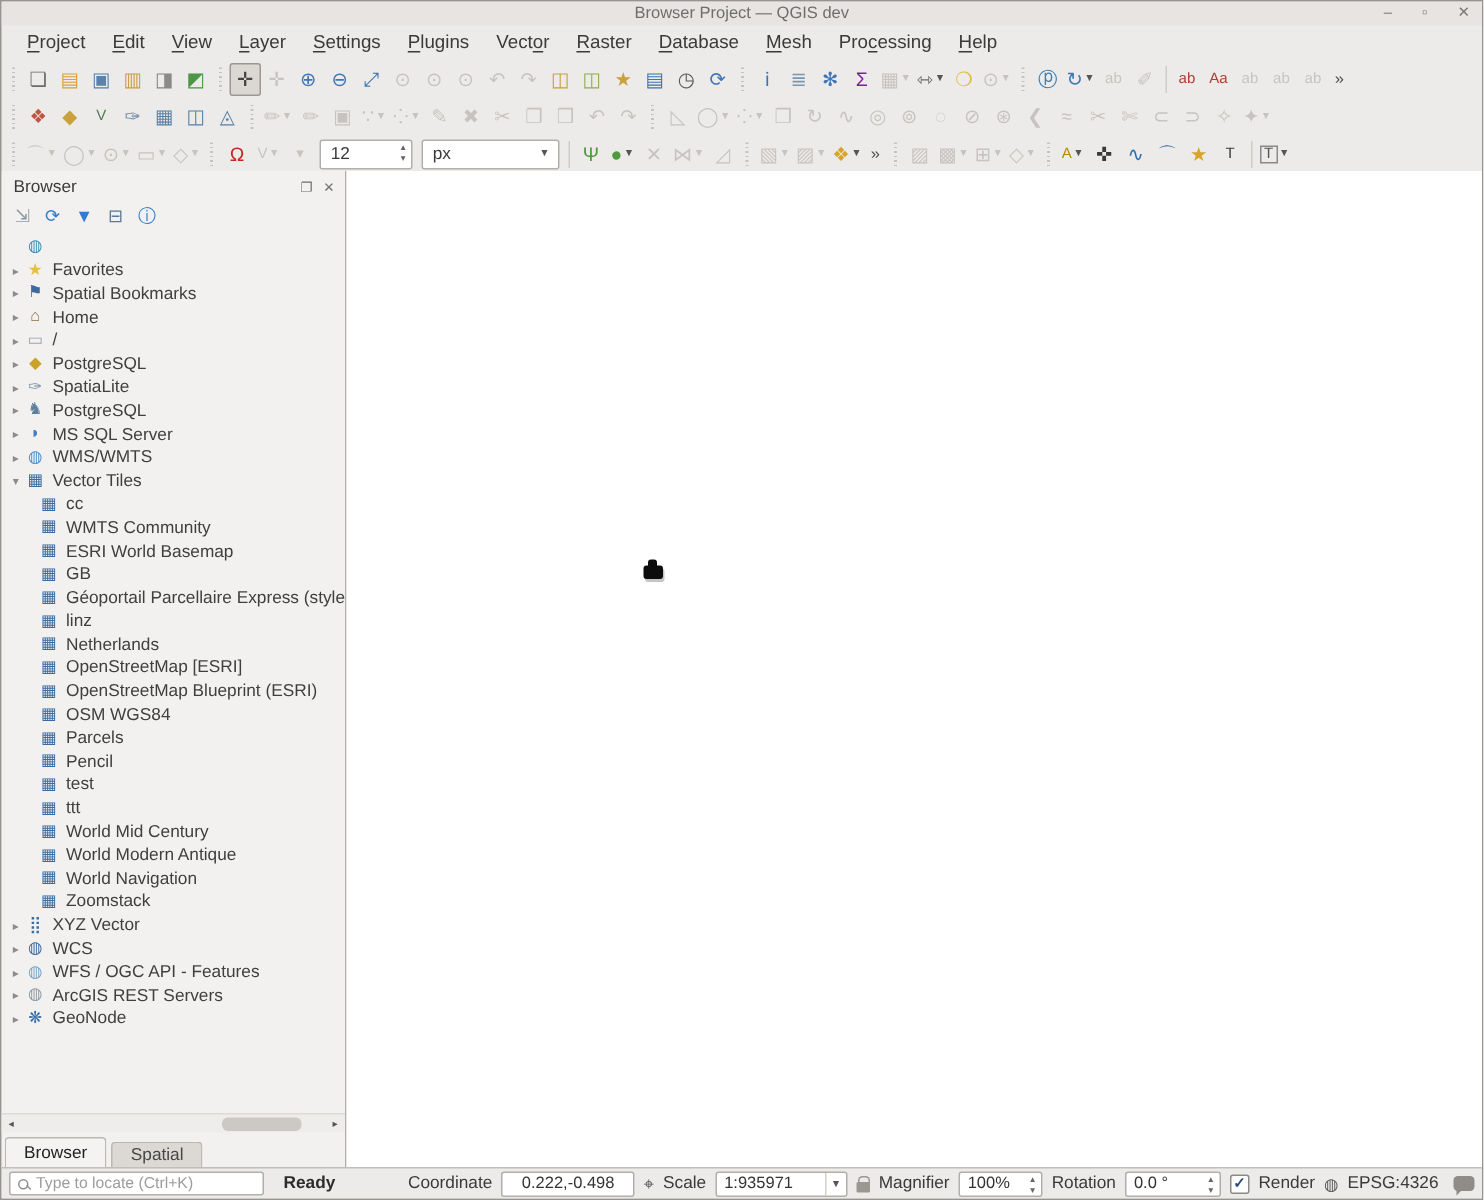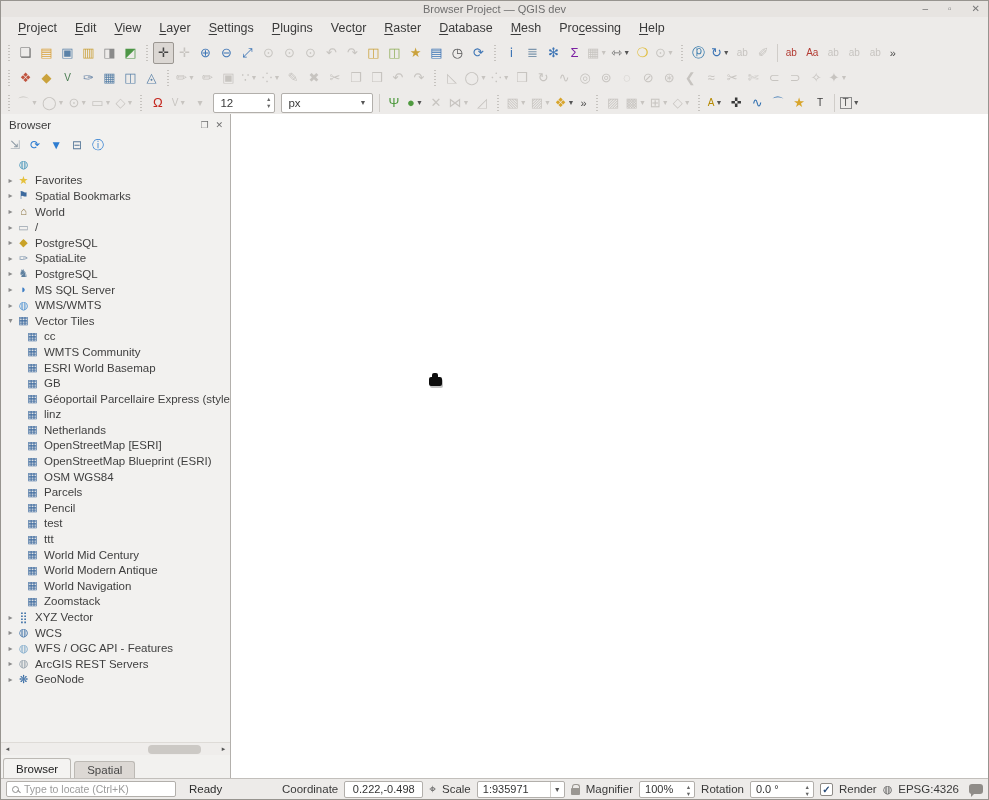--- a/index.html
+++ b/index.html
@@ -64,21 +64,21 @@
   .canvas { flex:1; background:#ffffff; position:relative; }
   .marker { position:absolute; left:198px; top:263px; width:13px; height:9px; background:#0d0d0d; border-radius:2px; box-shadow:1px 2px 0 rgba(150,150,150,.55); }
   .marker::before { content:""; position:absolute; top:-4px; left:3px; width:6px; height:5px; background:#0d0d0d; border-radius:2px 2px 0 0; }
   
   .statusbar { position:absolute; left:0; right:0; bottom:0; height:21px; background:#edebe9; border-top:1px solid #c2bfbb; display:flex; align-items:center; font-size:11.5px; color:#3a3a3a; padding:0 5px; gap:7px; }
   .locator { width:170px; height:16px; border:1px solid #b2afab; border-radius:2px; background:#fff; display:flex; align-items:center; padding-left:5px; gap:5px; flex:none; }
   .locator input { border:none; outline:none; font-size:10.5px; width:135px; color:#444; background:transparent; font-family:"Liberation Sans",sans-serif; }
   .locator input::placeholder { color:#9c9c9c; }
   .mag { width:7px; height:7px; border:1.3px solid #8f8f8f; border-radius:50%; position:relative; flex:none; }
   .mag::after { content:""; position:absolute; width:4px; height:1.3px; background:#8f8f8f; transform:rotate(45deg); right:-3px; bottom:-1px; }
-  .ready { font-weight:400; color:#2d2d2d; margin-left:6px; }
+  .ready { font-weight:700; color:#2d2d2d; margin-left:6px; }
   .sb-right { margin-left:auto; display:flex; align-items:center; gap:6px; }
   .sb-label { color:#3a3a3a; }
   .sb-box { height:17px; background:#fff; border:1px solid #b2afab; border-radius:2px; display:flex; align-items:center; font-size:11px; color:#333; padding:0 5px; position:relative; }
   .sb-box.center { justify-content:center; }
   .sb-combo { padding-right:16px; }
   .sb-combo .cbtn { position:absolute; right:0; top:0; width:14px; height:15px; border-left:1px solid #d5d2ce; display:flex; align-items:center; justify-content:center; font-size:7px; color:#555; }
   .sb-spin { padding-right:15px; }
   .sb-spin .spin-arrows { right:3px; top:2px; }
   .lock { width:9px; height:7px; background:#9a9792; border-radius:1px; position:relative; margin-top:4px; }
   .lock::before { content:""; position:absolute; top:-4px; left:1.5px; width:6px; height:5px; border:1.4px solid #9a9792; border-bottom:none; border-radius:3px 3px 0 0; }
@@ -519,21 +519,21 @@
             <span class="tree-label">Favorites</span>
           </div>
           <div class="tree-row" style="padding-left: 4px;">
             <span class="tree-arrow">▸</span>
             <span class="tree-icon" style="color: rgb(61, 106, 158);">⚑</span>
             <span class="tree-label">Spatial Bookmarks</span>
           </div>
           <div class="tree-row" style="padding-left: 4px;">
             <span class="tree-arrow">▸</span>
             <span class="tree-icon" style="color: rgb(138, 115, 64);">⌂</span>
-            <span class="tree-label">World</span>
+            <span class="tree-label">Home</span>
           </div>
           <div class="tree-row" style="padding-left: 4px;">
             <span class="tree-arrow">▸</span>
             <span class="tree-icon" style="color: rgb(154, 164, 174);">▭</span>
             <span class="tree-label">/</span>
           </div>
           <div class="tree-row" style="padding-left: 4px;">
             <span class="tree-arrow">▸</span>
             <span class="tree-icon" style="color: rgb(201, 162, 39);">◆</span>
             <span class="tree-label">PostgreSQL</span>
@@ -697,21 +697,21 @@
   </div>
 
   <div class="statusbar">
     <span class="locator">
       <span class="mag"></span>
       <input placeholder="Type to locate (Ctrl+K)" style="">
     </span>
     <span class="ready">Ready</span>
     <span class="sb-right">
       <span class="sb-label">Coordinate</span>
-      <span class="sb-box center" style="width:79px">0.222,-0.498</span>
+      <span class="sb-box center" style="width:89px">0.222,-0.498</span>
       <span style="font-size:12px;color:#555">⌖</span>
       <span class="sb-label">Scale</span>
       <span class="sb-box sb-combo" style="width:88px">
         <span>1:935971</span>
         <span class="cbtn">▼</span>
       </span>
       <span class="lock"></span>
       <span class="sb-label">Magnifier</span>
       <span class="sb-box sb-spin" style="width:56px">
         <span>100%</span>

